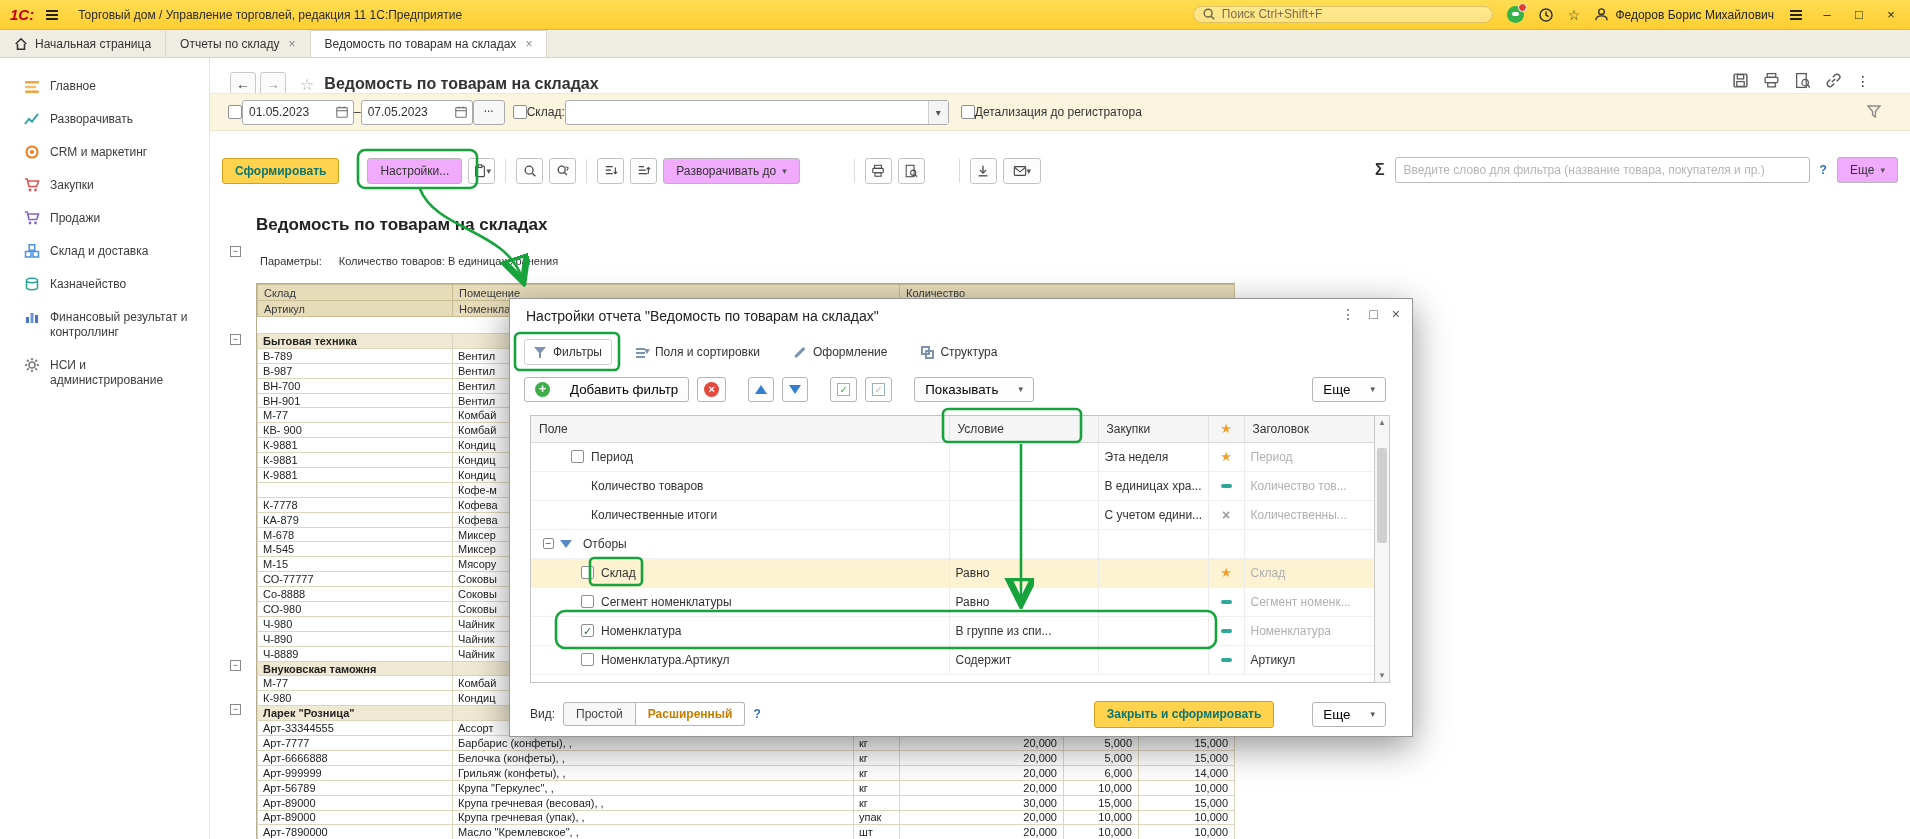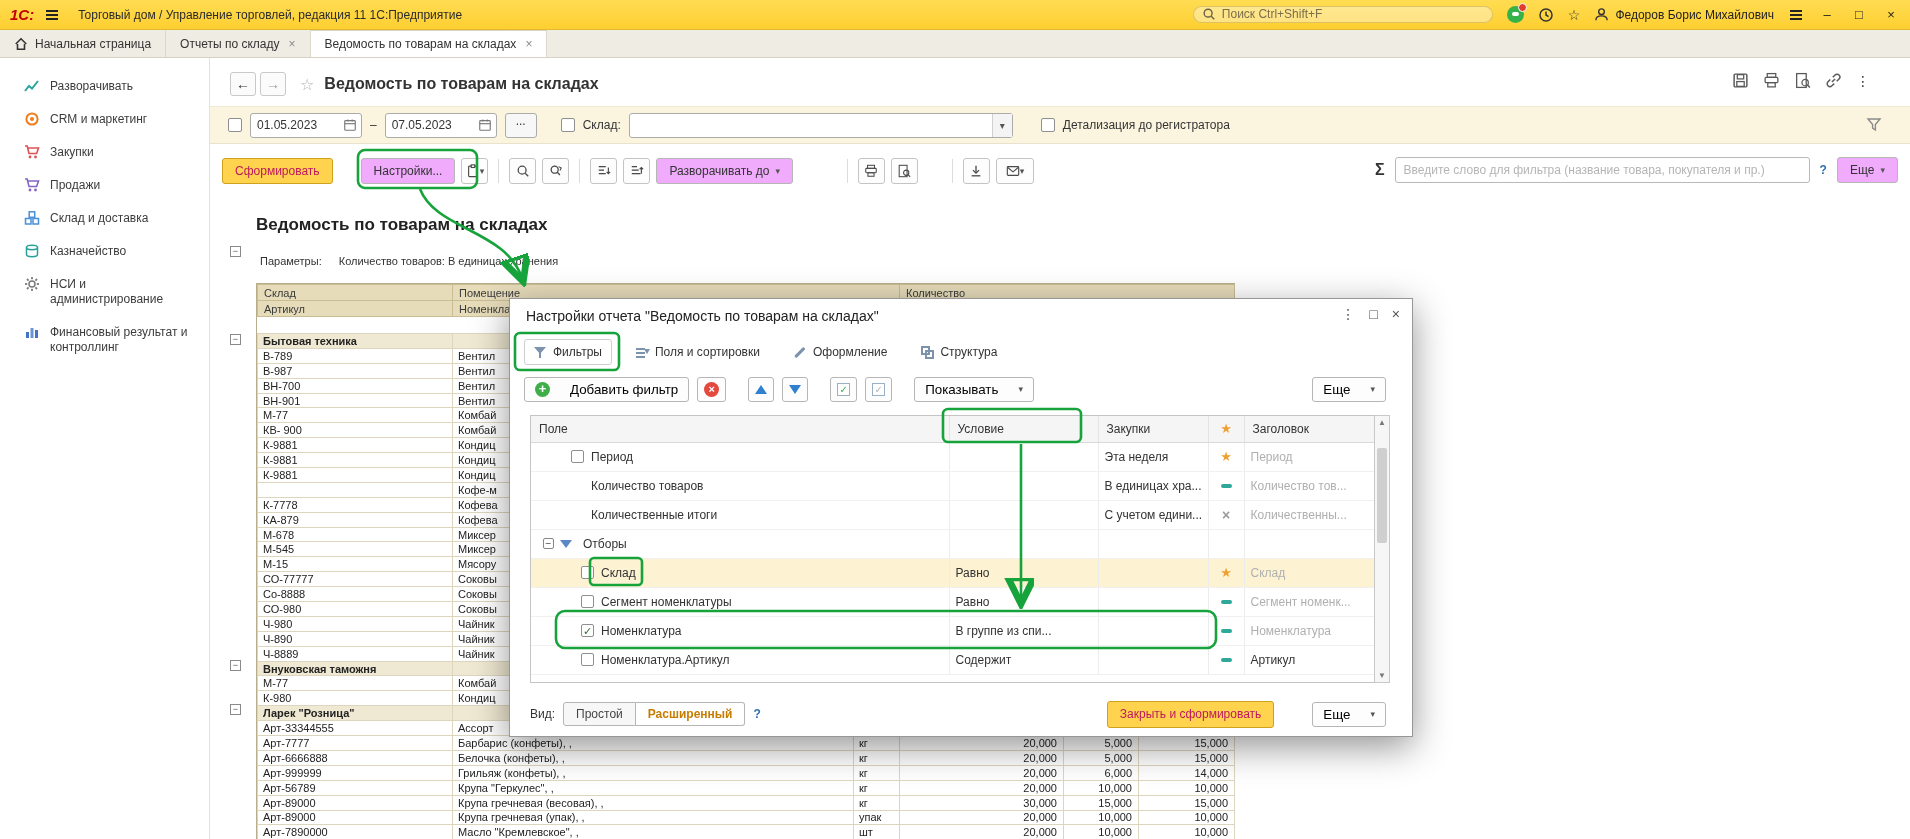--- a/index.html
+++ b/index.html
@@ -44,38 +44,38 @@
 .main{position:absolute;left:210px;top:58px;width:1700px;bottom:0;background:#fff}
 
 .rpt-header{position:absolute;left:0;top:6px;right:0;height:40px;display:flex;align-items:center;padding-left:20px}
 .navbtn{width:26px;height:24px;border:1px solid #c9c9c9;border-radius:3px;background:#fbfbfb;
   display:inline-flex;align-items:center;justify-content:center;font-size:14px;margin-right:4px}
 .navbtn.fwd{color:#999}
 .favstar{font-size:16px;color:#b5b5b5;margin:0 10px 0 10px}
 .rpt-title{font-size:16px;font-weight:bold;color:#333}
 .hdr-icons{position:absolute;right:40px;top:8px;display:flex;gap:14px;align-items:center}
 
-.quick{position:absolute;left:0;top:48px;right:0;height:38px;background:#fbf5e0;
+.quick{position:absolute;left:0;top:35px;right:0;height:38px;background:#fbf5e0;
   border-top:1px solid #eee8d4;border-bottom:1px solid #e9e2cc;display:flex;align-items:center;
-  padding-left:18px;gap:8px}
+  padding-left:18px;}
 .chk{width:14px;height:14px;border:1px solid #8f8f8f;border-radius:2px;background:#fff;display:inline-block;flex:0 0 auto}
 .dinput{width:112px;height:25px;border:1px solid #ababab;border-radius:3px;background:#fff;
   display:flex;align-items:center;padding:0 4px 0 6px;gap:4px}
 .dinput span{flex:1}
 .smallbtn{height:25px;padding:0 10px;border:1px solid #ababab;border-radius:3px;background:#f7f7f7}
 .combo{width:384px;height:25px;border:1px solid #ababab;border-radius:3px;background:#fff;
   display:flex;align-items:center}
 .combo .fill{flex:1}
 .combo .car{width:20px;text-align:center;color:#555;font-size:10px;border-left:1px solid #d0d0d0;align-self:stretch;display:flex;align-items:center;justify-content:center;background:#f4f4f4}
 .q-funnel{position:absolute;right:28px;top:10px}
 
 .cmdbar{position:absolute;left:0;top:94px;right:0;height:37px;display:flex;align-items:center;padding-left:12px;gap:6px;background:#fff}
 .btn{display:inline-flex;align-items:center;gap:6px;height:26px;padding:0 12px;background:#f0abfc;
   border:1px solid #b6b6b6;border-radius:3px;font-size:12px;color:#333;white-space:nowrap}
-.btn.yellow{background:#ffd34d;border-color:#cfa21e;font-weight:normal;color:#be185d}
+.btn.yellow{background:#ffd34d;border-color:#cfa21e;font-weight:bold;color:#0f766e}
 .car{font-size:9px;color:#555}
 .ibtn{width:27px;height:26px;border:1px solid #c4c4c4;border-radius:3px;background:#fdfdfd;
   display:inline-flex;align-items:center;justify-content:center}
 .vsep{width:1px;height:24px;background:#dcdcdc;margin:0 4px}
 .cmd-right{position:absolute;left:1165px;top:5px;display:flex;align-items:center;gap:10px}
 .sum{font-size:16px;font-weight:bold;color:#333}
 .flt-input{width:415px;height:26px;border:1px solid #b9b9b9;border-radius:3px;padding:0 8px;font-size:12px;color:#333;font-family:inherit}
 .flt-input::placeholder{color:#b5b5b5}
 .qmark{color:#2f6fb0;font-weight:bold}
 
@@ -243,20 +243,28 @@
   </div>
   <div class="tab active">
     <span>Ведомость по товарам на складах</span>
     <span class="tclose">×</span>
   </div>
 </div>
 
 <div class="sidebar">
   <div class="side-item">
     <svg class="ic" width="16" height="16" viewBox="0 0 16 16">
+        <rect x="1" y="3" width="14" height="2.6" rx="1" fill="#f0a43a"></rect>
+        <rect x="1" y="7.7" width="11" height="2.6" rx="1" fill="#f3bc62"></rect>
+        <rect x="1" y="12.4" width="14" height="2.6" rx="1" fill="#f0a43a"></rect>
+      </svg>
+    <span>Главное</span>
+  </div>
+  <div class="side-item">
+    <svg class="ic" width="16" height="16" viewBox="0 0 16 16">
         <polyline points="1,13 5,8 8,10.5 14,3" fill="none" stroke="#2aa5a0" stroke-width="2"></polyline>
       </svg>
     <span>Разворачивать</span>
   </div>
   <div class="side-item">
     <svg class="ic" width="16" height="16" viewBox="0 0 16 16">
         <circle cx="8" cy="8" r="5.6" fill="none" stroke="#ef7d1a" stroke-width="2"></circle>
         <circle cx="8" cy="8" r="2" fill="#ef7d1a"></circle>
       </svg>
     <span>CRM и маркетинг</span>
@@ -284,44 +292,44 @@
         <rect x="5.2" y="1.8" width="5.5" height="5.5" fill="none" stroke="#4a90d9" stroke-width="1.5"></rect>
       </svg>
     <span>Склад и доставка</span>
   </div>
   <div class="side-item">
     <svg class="ic" width="16" height="16" viewBox="0 0 16 16">
         <ellipse cx="8" cy="4.5" rx="5.5" ry="2.2" fill="none" stroke="#2aa198" stroke-width="1.5"></ellipse>
         <path d="M2.5 4.5v7c0 1.2 2.5 2.2 5.5 2.2s5.5-1 5.5-2.2v-7" fill="none" stroke="#2aa198" stroke-width="1.5"></path>
       </svg>
     <span>Казначейство</span>
+  </div>
+  <div class="side-item">
+    <svg class="ic" width="16" height="16" viewBox="0 0 16 16">
+        <rect x="2" y="8" width="3" height="6" fill="#4472c4"></rect>
+        <rect x="6.5" y="4" width="3" height="10" fill="#6c93d6"></rect>
+        <rect x="11" y="6" width="3" height="8" fill="#4472c4"></rect>
+      </svg>
+    <span>Финансовый результат и контроллинг</span>
   </div>
   <div class="side-item">
     <svg class="ic" width="16" height="16" viewBox="0 0 16 16">
         <circle cx="8" cy="8" r="3" fill="none" stroke="#7a7a7a" stroke-width="1.5"></circle>
         <g stroke="#7a7a7a" stroke-width="1.8">
           <line x1="8" y1="1" x2="8" y2="3.2"></line>
           <line x1="8" y1="12.8" x2="8" y2="15"></line>
           <line x1="1" y1="8" x2="3.2" y2="8"></line>
           <line x1="12.8" y1="8" x2="15" y2="8"></line>
           <line x1="3" y1="3" x2="4.6" y2="4.6"></line>
           <line x1="11.4" y1="11.4" x2="13" y2="13"></line>
           <line x1="13" y1="3" x2="11.4" y2="4.6"></line>
           <line x1="4.6" y1="11.4" x2="3" y2="13"></line>
         </g>
       </svg>
     <span>НСИ и администрирование</span>
-  </div>
-  <div class="side-item">
-    <svg class="ic" width="16" height="16" viewBox="0 0 16 16">
-        <rect x="2" y="8" width="3" height="6" fill="#4472c4"></rect>
-        <rect x="6.5" y="4" width="3" height="10" fill="#6c93d6"></rect>
-        <rect x="11" y="6" width="3" height="8" fill="#4472c4"></rect>
-      </svg>
-    <span>Финансовый результат и контроллинг</span>
   </div>
 </div>
 
 <div class="main">
 
   <div class="rpt-header">
     <span class="navbtn">←</span>
     <span class="navbtn fwd">→</span>
     <span class="favstar">☆</span>
     <span class="rpt-title">Ведомость по товарам на складах</span>

